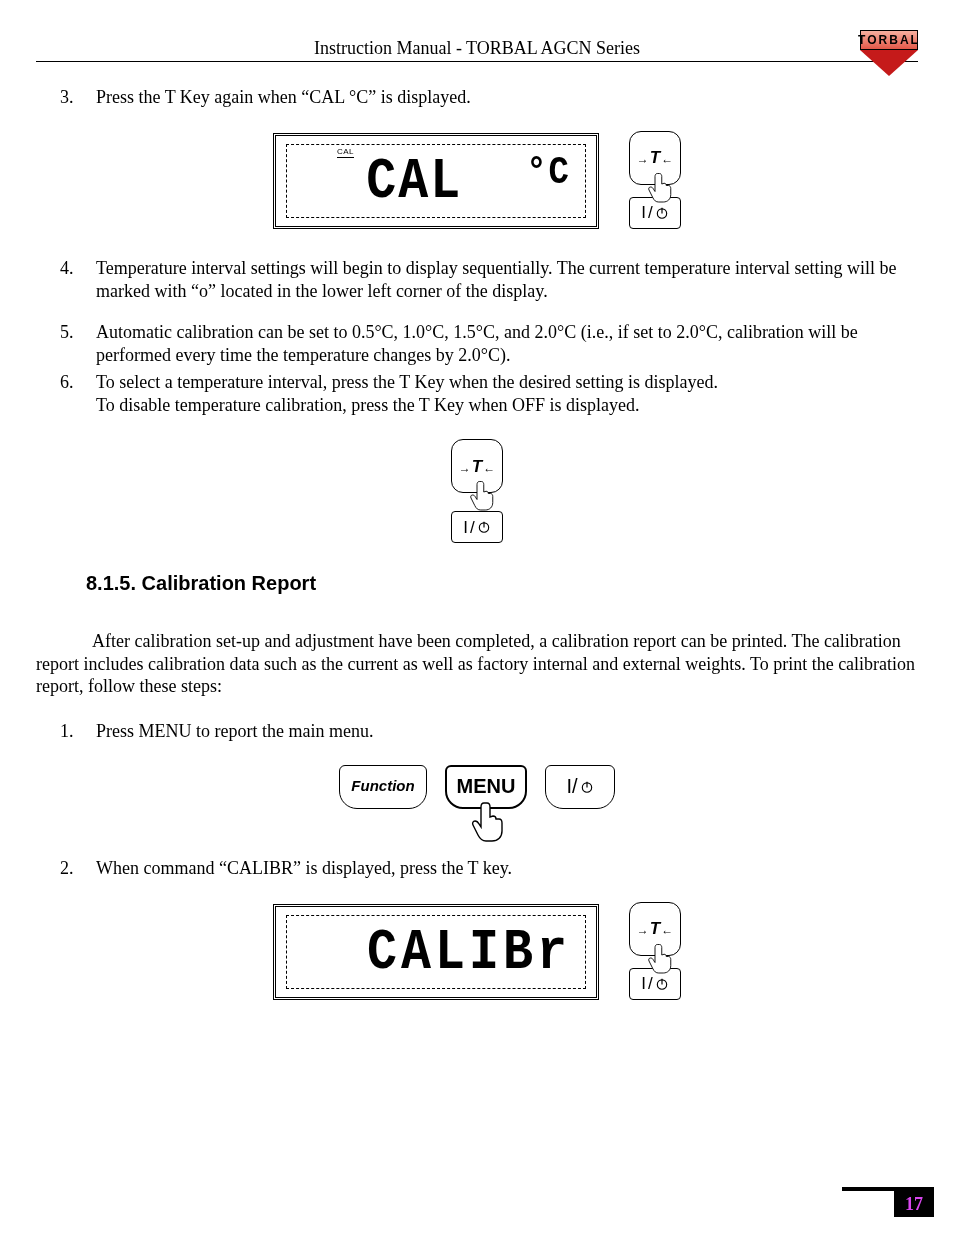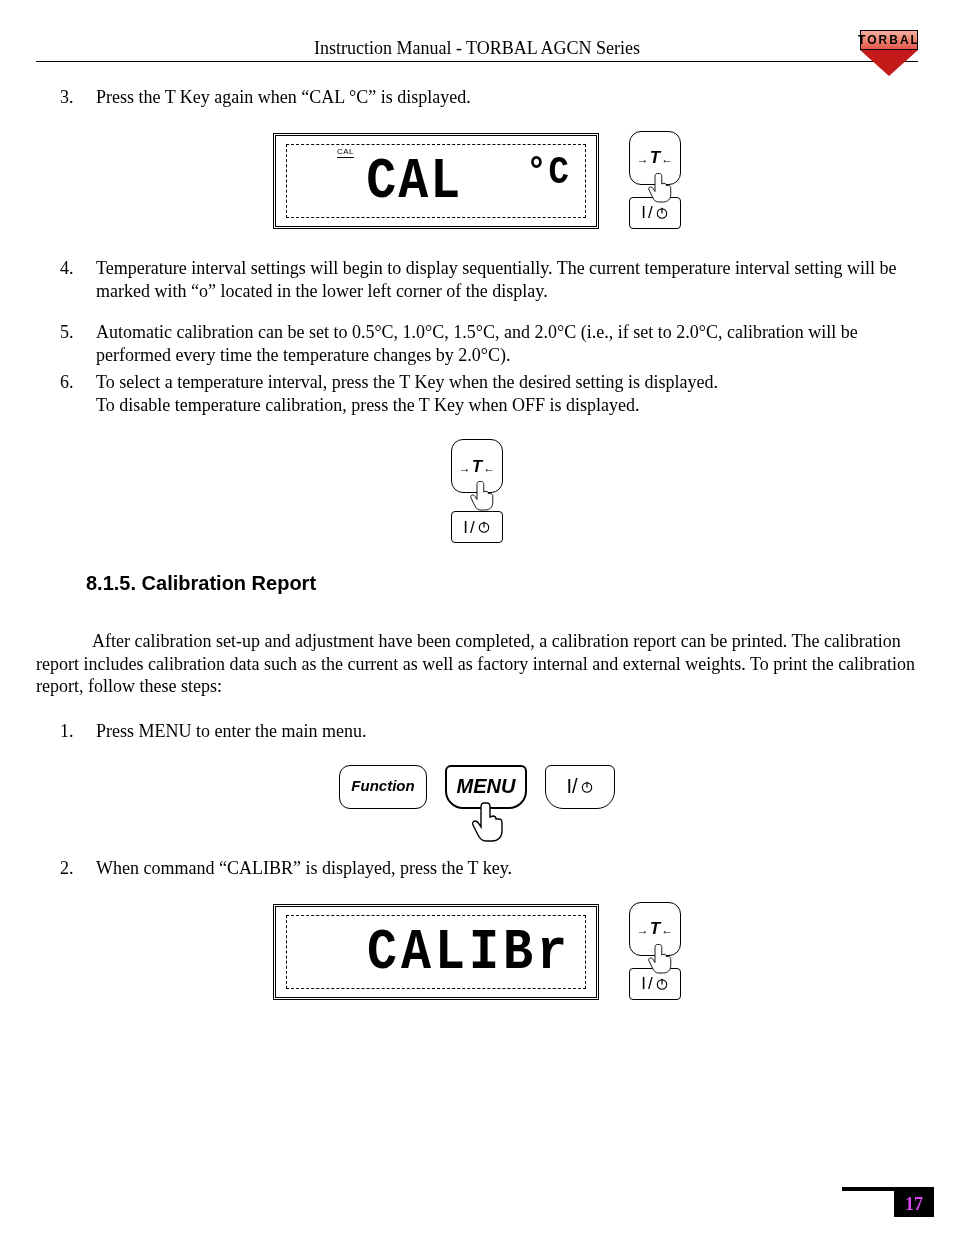--- a/index.html
+++ b/index.html
@@ -149,22 +149,22 @@
   .ui-btn {
     border: 1.5px solid #000;
     border-radius: 6px;
     border-bottom-left-radius: 18px;
     border-bottom-right-radius: 18px;
     height: 44px;
     display: flex; align-items: center; justify-content: center;
     font-family: Arial, sans-serif;
     position: relative;
   }
-  .ui-function { width: 88px; font-style: italic; font-size: 15px; font-weight: bold; border-radius: 11px; }
-  .ui-menu     { width: 82px; font-style: italic; font-size: 20px; font-weight: 900; border-width: 2.5px; }
+  .ui-function { width: 88px; font-style: italic; font-size: 15px; font-weight: bold; }
+  .ui-menu     { width: 82px; font-size: 20px; font-weight: 900; border-width: 2.5px; }
   .ui-power    { width: 70px; font-size: 20px; }
   .ui-menu .hand { bottom: -38px; right: 16px; width: 40px; height: 48px; }
 
   .section-title {
     font-family: Arial, Helvetica, sans-serif;
     font-weight: bold;
     font-size: 20px;
     margin: 28px 0 34px 50px;
   }
   .intro { margin: 16px 0 22px 0; }
@@ -286,21 +286,21 @@
     <div class="section-title">
       <span>8.1.5.</span>
       <span>Calibration Report</span>
     </div>
 
     <p class="intro" style="text-indent:56px;">After calibration set-up and adjustment have been completed, a calibration report can be printed.  The calibration report includes calibration data such as the current as well as factory internal and external weights.   To print the calibration report, follow these steps:</p>
 
     <ol class="num-list">
       <li>
         <span class="num">1.</span>
-        <span>Press MENU to enter the main menu.</span>
+        <span>Press MENU to report the main menu.</span>
       </li>
     </ol>
 
     <div class="fig" style="margin-bottom:48px;">
       <div class="btn-row">
         <div class="ui-btn ui-function">
           <span>Function</span>
         </div>
         <div class="ui-btn ui-menu">
           <span>

